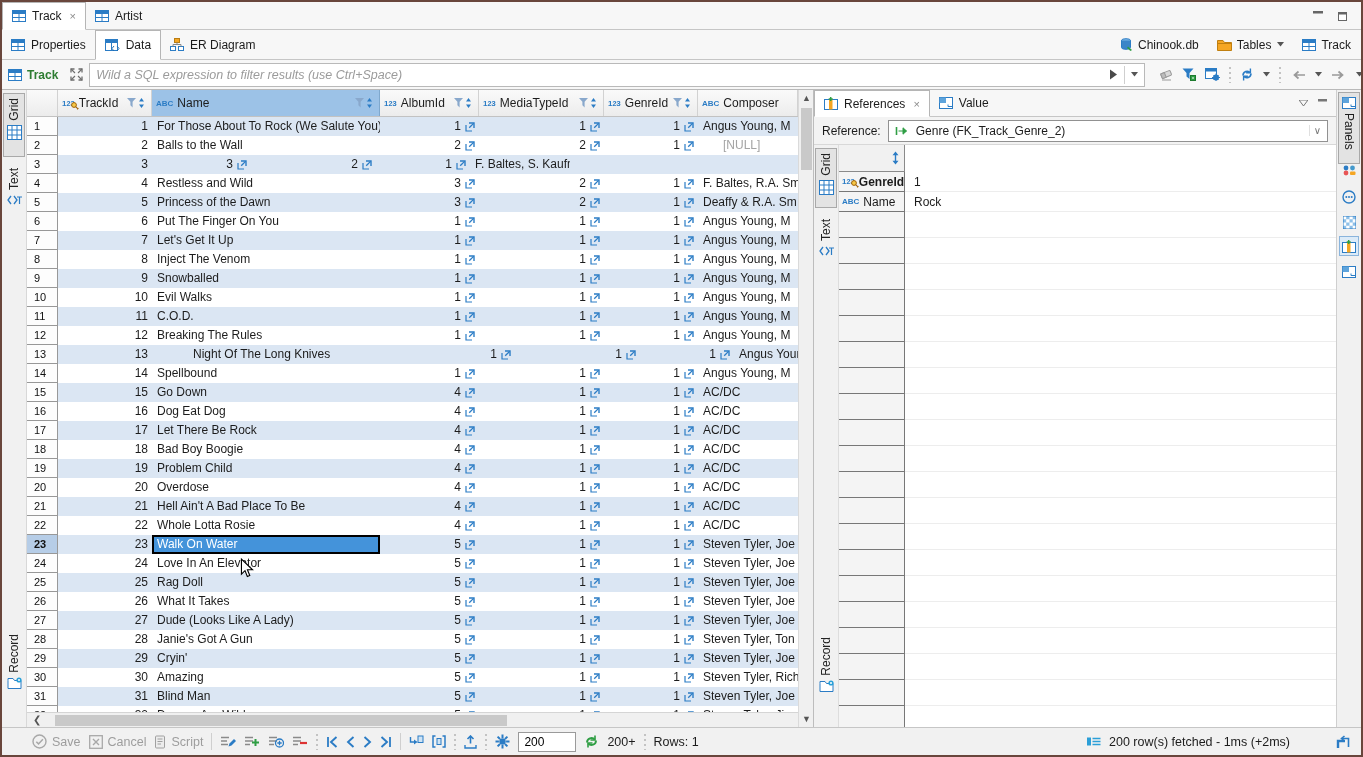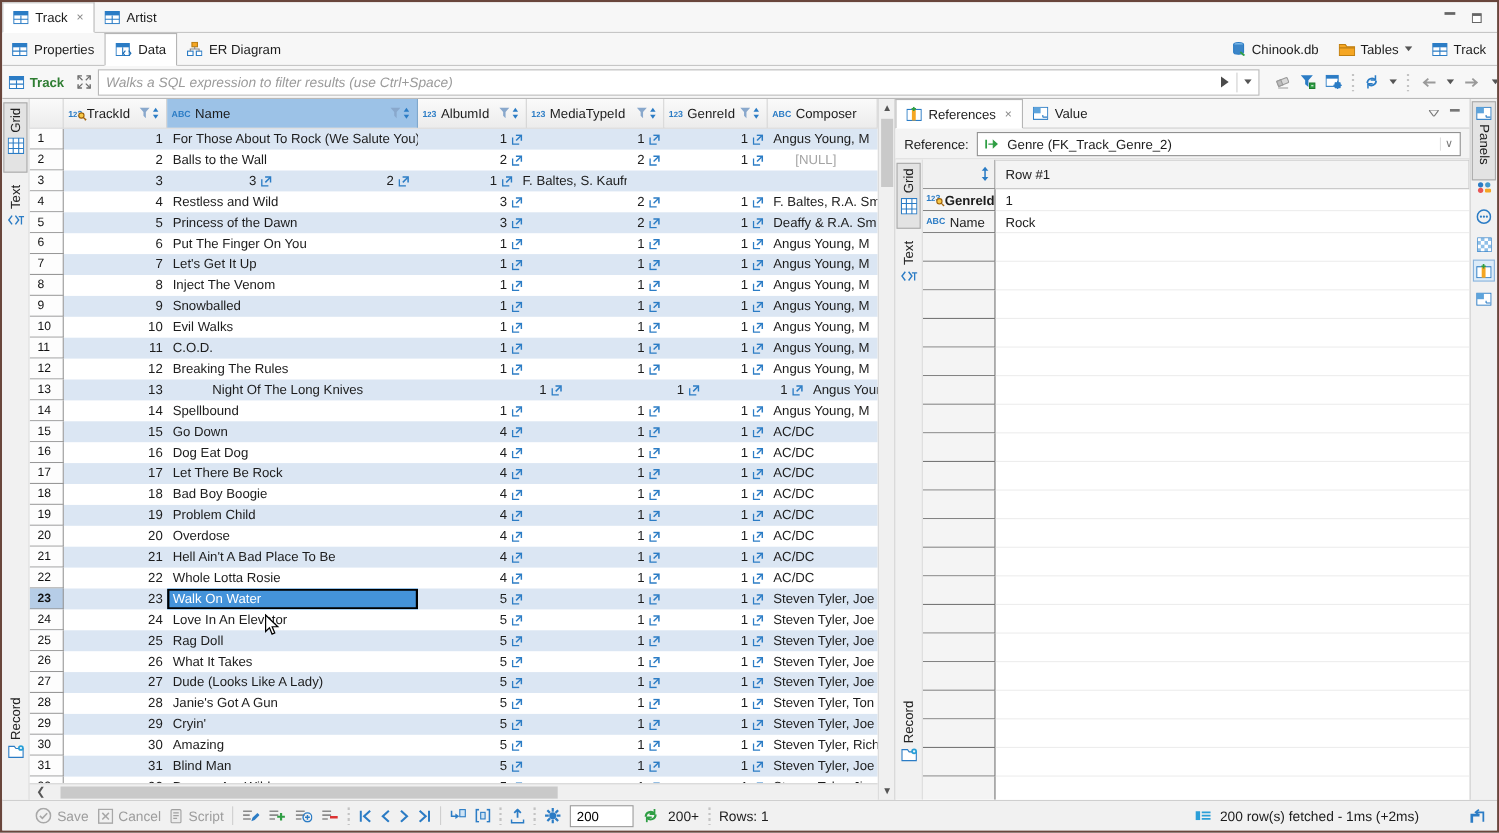--- a/index.html
+++ b/index.html
@@ -222,21 +222,21 @@
       <span>Track</span>
     </span>
     <span class="fb-divider"></span>
     <span class="icon">
         <svg width="13" height="13">
           <path d="M1 4.5V1h3.5M8.5 1H12v3.5M12 8.5V12H8.5M4.5 12H1V8.5" fill="none" stroke="#6e6e6e" stroke-width="1.3"></path>
           <path d="M1 1l4 4M12 1L8 5M12 12L8 8M1 12l4-4" stroke="#6e6e6e" stroke-width="1.1"></path>
         </svg>
       </span>
     <div class="filter-input">
-      <span class="ph">Walks a SQL expression to filter results (use Ctrl+Space)</span>
+      <span class="ph">Wild a SQL expression to filter results (use Ctrl+Space)</span>
       <span class="icon">
           <svg width="9" height="11">
             <path d="M1 0.5l7 5-7 5z" fill="#4a4a4a"></path>
           </svg>
         </span>
       <span class="fb-divider"></span>
       <span class="icon">
           <svg width="7" height="5">
             <path d="M0 0h7L3.5 4.6z" fill="#555"></path>
           </svg>
@@ -1374,21 +1374,20 @@
         <div class="reftable">
           <div class="refhdr">
             <div class="refcorner">
               <span class="icon">
                   <svg width="9" height="14">
                     <path d="M4.5 3v8" stroke="#2b7cc5" stroke-width="1.4"></path>
                     <path d="M1.5 4.2L4.5 0.5l3 3.7zM1.5 9.8l3 3.7 3-3.7z" fill="#2b7cc5"></path>
                   </svg>
                 </span>
             </div>
-            <div class="refrowhdr">Row  #1</div>
           </div>
           <div id="reffields">
               <div class="reffield">
                 <div class="fname" style="font-weight:bold;">
                   <span class="typeicon">1<span style="font-size:7px">2</span>3<span class="kb"><svg width="8" height="8">
                         <circle cx="3" cy="3" r="2.4" fill="#f7c948" stroke="#a16207"></circle>
                         <path d="M4.6 4.6L7.2 7.2M6.2 7.4l1.2-1.2" stroke="#a16207" stroke-width="1.1"></path>
                       </svg></span></span>
                   <span>GenreId</span>
                 </div>

